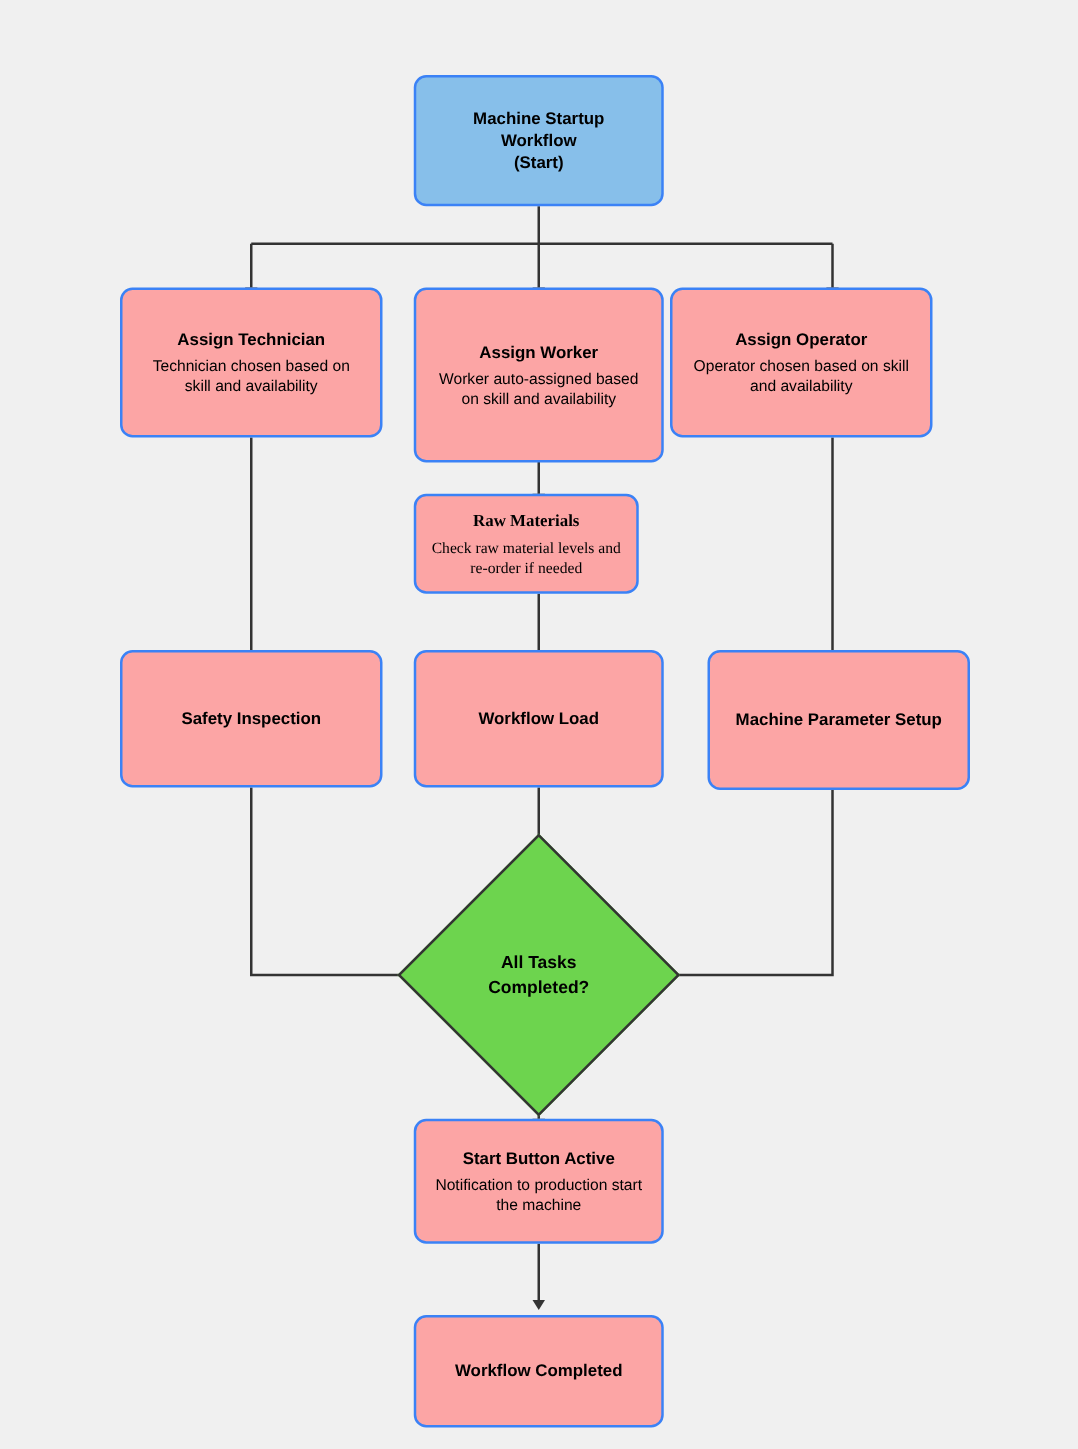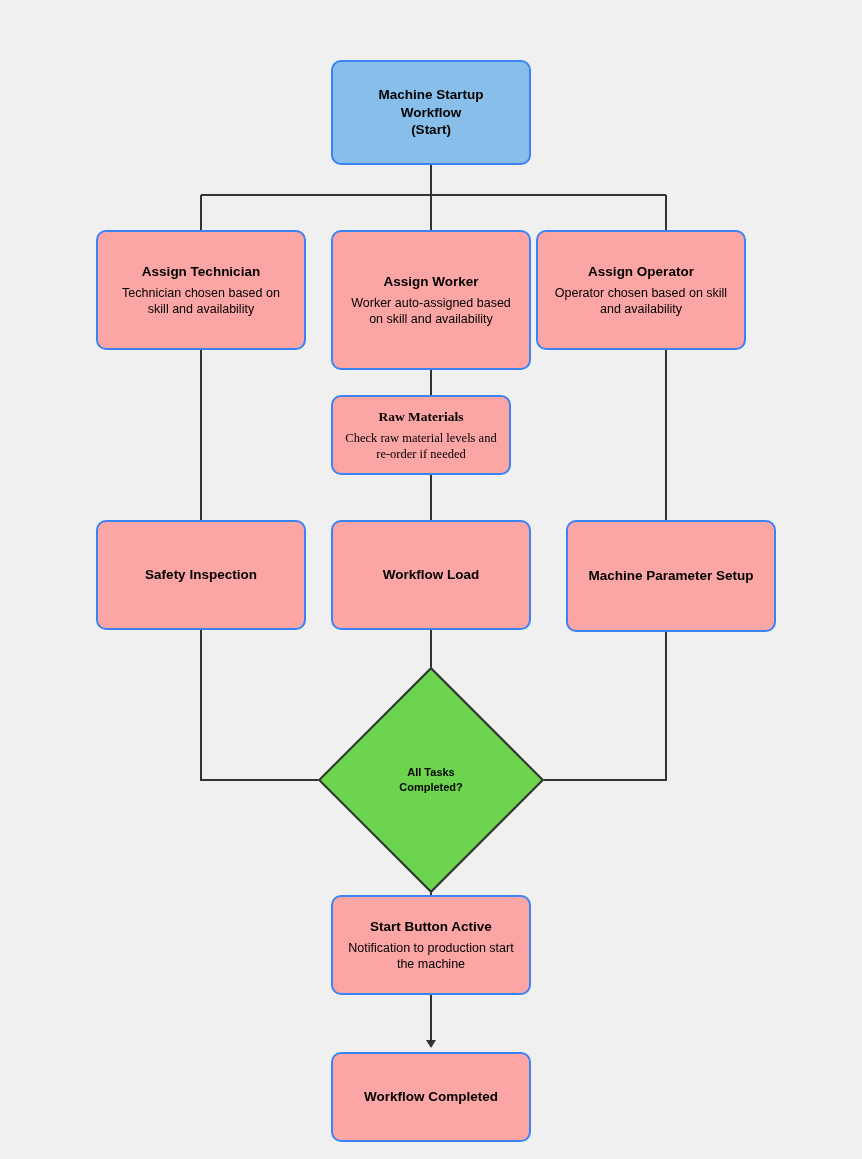--- a/index.html
+++ b/index.html
@@ -164,21 +164,21 @@
     <span class="node-title">Workflow Load</span>
   </div>
 
   <div class="node yellow" style="left:545px; top:500px; width:210px; height:112px;">
     <span class="node-title">Machine Parameter Setup</span>
   </div>
 
   <div class="diamond-wrap" style="left:330px; top:680px; width:160px; height:160px;">
     <div class="diamond"></div>
   </div>
-  <div class="diamond-label" style="position:absolute; left:330px; top:680px; width:160px; height:160px; display:flex; align-items:center; justify-content:center; font-weight:bold; font-size:11px; text-align:center; line-height:1.4;">
+  <div class="diamond-label" style="position:absolute; left:330px; top:680px; width:160px; height:160px; display:flex; align-items:center; justify-content:center; font-weight:bold; font-size:14px; text-align:center; line-height:1.4;">
     All Tasks<br>Completed?
   </div>
 
   <div class="node yellow" style="left:310px; top:875px; width:200px; height:100px;">
     <span class="node-title">Start Button Active</span>
     <span class="node-sub">Notification to production start the machine</span>
   </div>
 
   <div class="node yellow" style="left:310px; top:1020px; width:200px; height:90px;margin-top:12px;">
     <span class="node-title">Workflow Completed</span>

